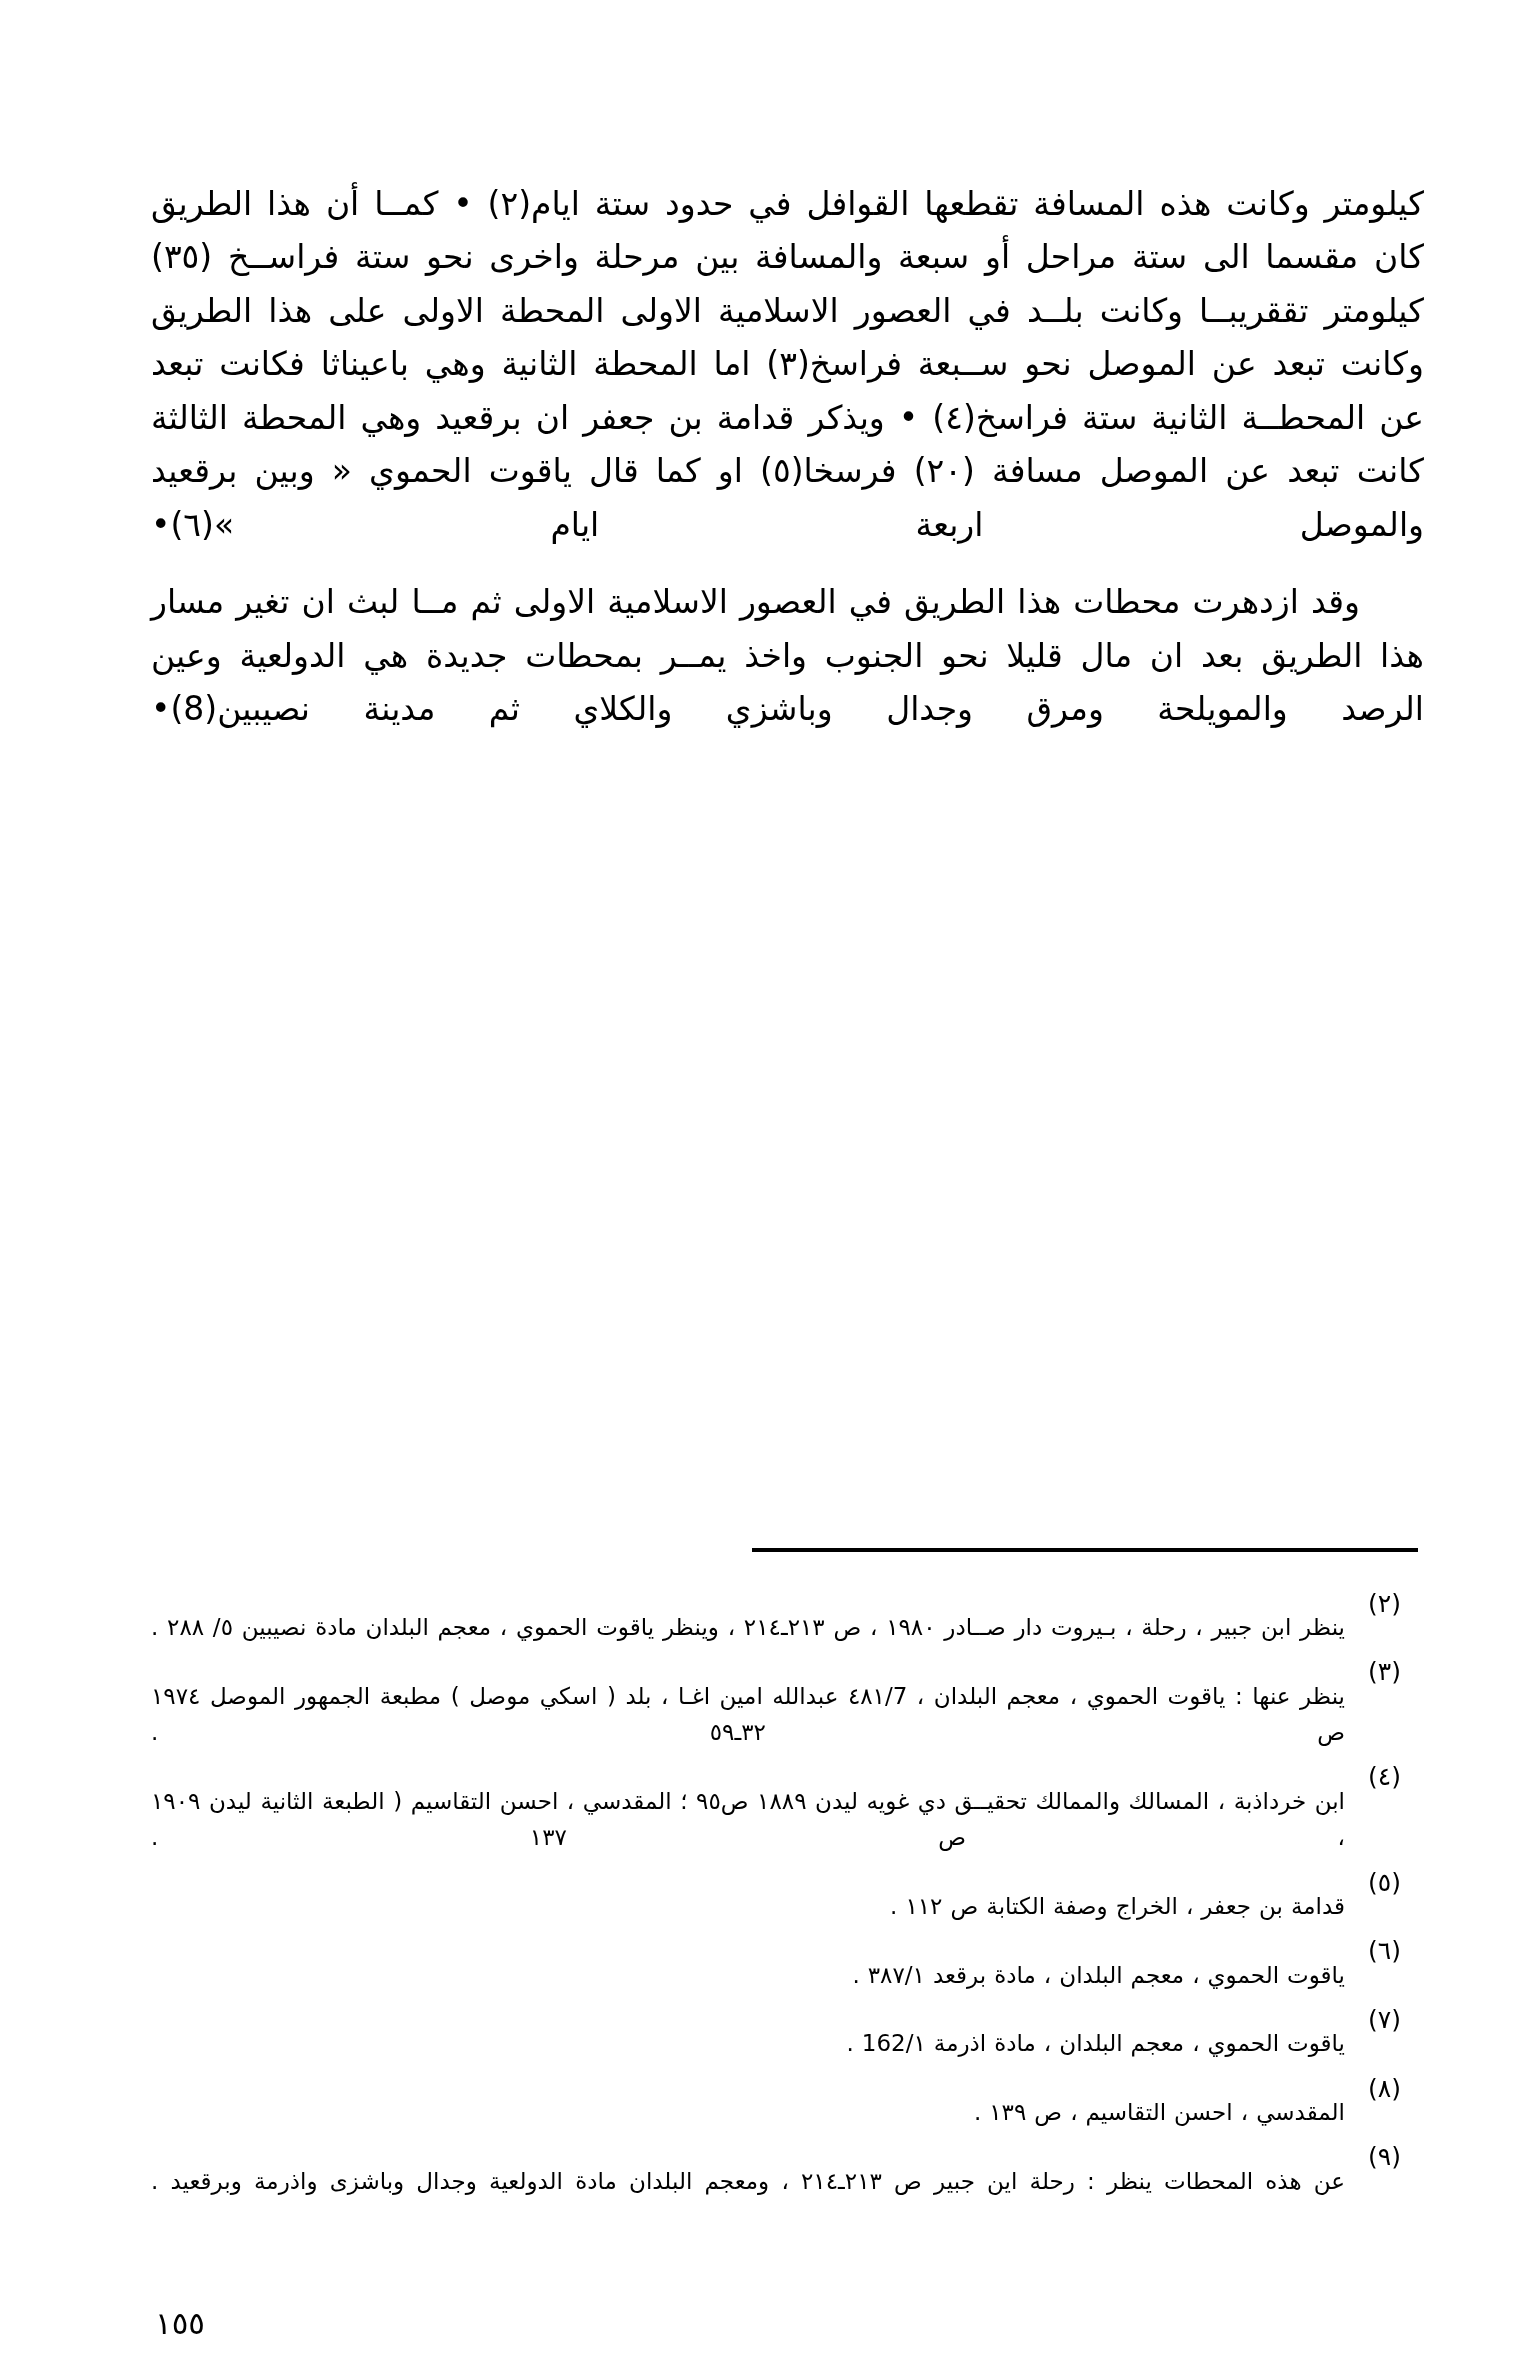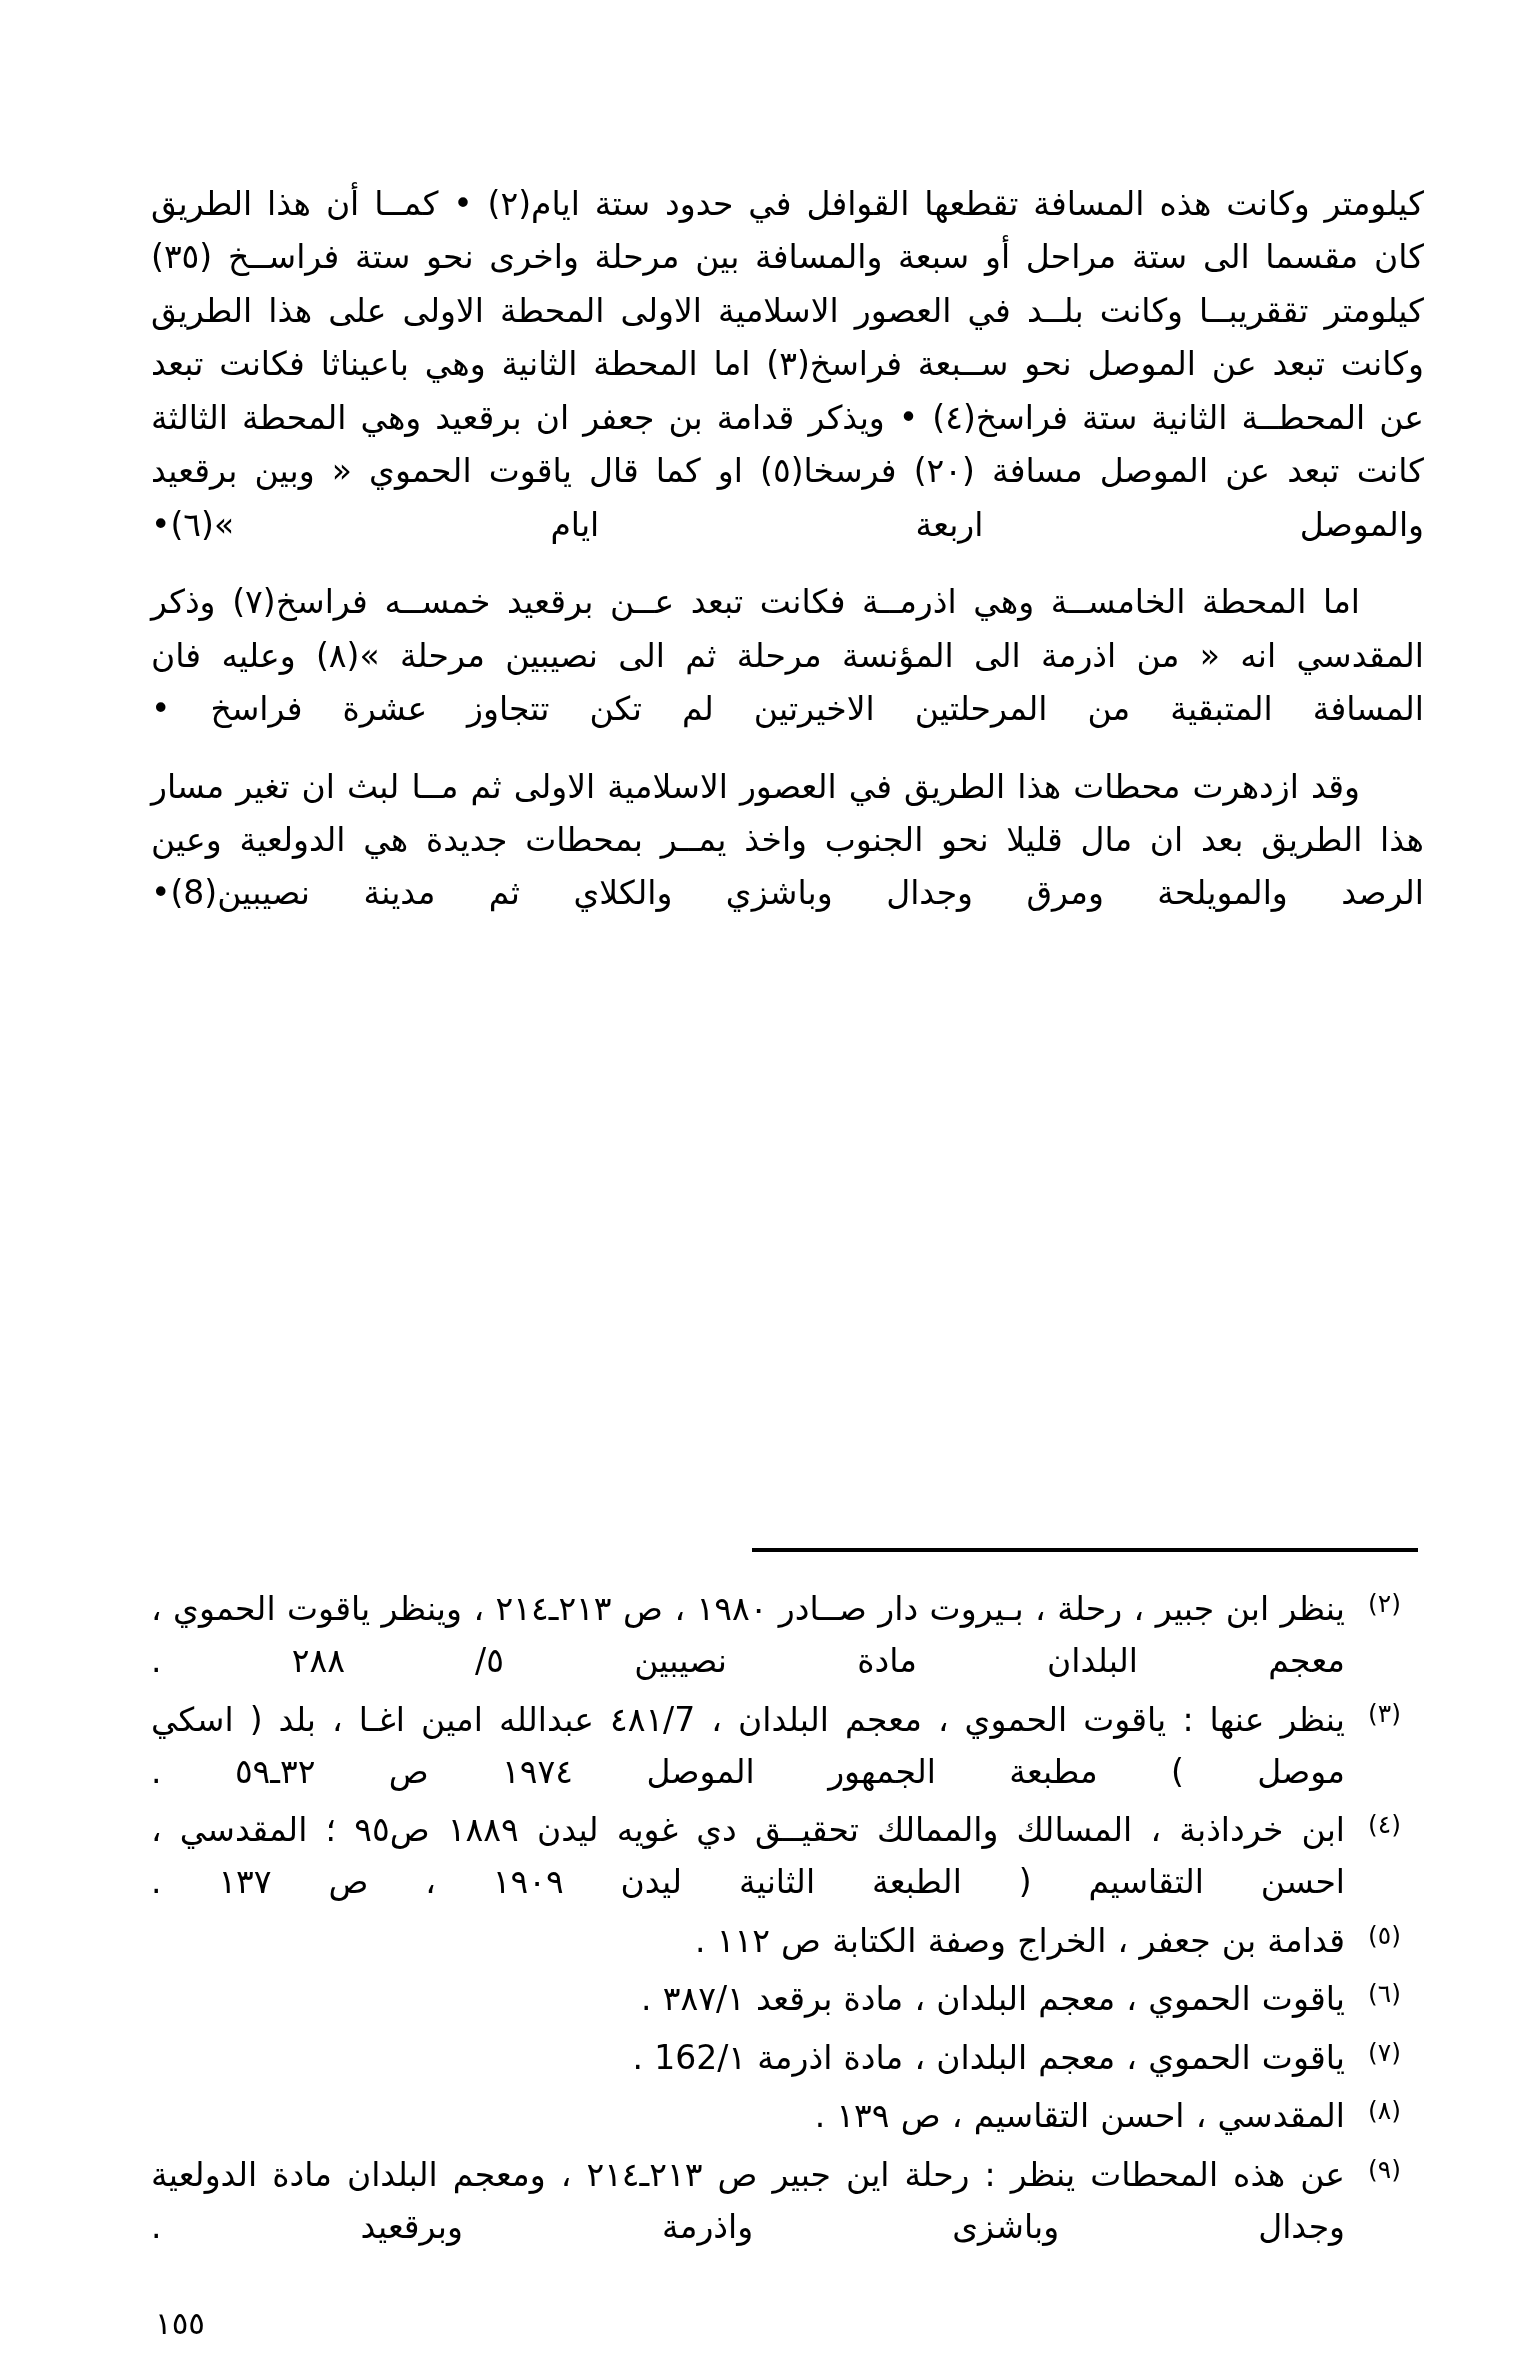--- a/index.html
+++ b/index.html
@@ -68,47 +68,47 @@
   .fn-num {
     flex: 0 0 auto;
     width: 79px;
     font-size: 25px;
     line-height: 1.58;
     text-align: center;
     padding-top: 0.7px;
   }
   .fn-text {
     flex: 1 1 auto;
-    font-size: 33px;
+    font-size: 23px;
     line-height: 1.58;
     text-align: justify;
     text-align-last: justify;
     direction: rtl;
     word-spacing: 0.7px;
+    margin-top: 26px;
   }
   .fn-text.tight { text-align-last: right; }
 
   
   .page-number {
     position: absolute;
     bottom: 38px;
     left: 110px;
     font-size: 31px;
     line-height: 1;
     letter-spacing: 1.4px;
   }
 </style>
 </head>
 <body>
 
 <div class="page">
 
   <div class="body-block">
     <p class="para">كيلومتر وكانت هذه المسافة تقطعها القوافل في حدود ستة ايام(٢) • كمــا أن هذا الطريق كان مقسما الى ستة مراحل أو سبعة والمسافة بين مرحلة واخرى نحو ستة فراســخ (٣٥) كيلومتر تققريبــا وكانت بلــد في العصور الاسلامية الاولى المحطة الاولى على هذا الطريق وكانت تبعد عن الموصل نحو ســبعة فراسخ(٣) اما المحطة الثانية وهي باعيناثا فكانت تبعد عن المحطــة الثانية ستة فراسخ(٤) • ويذكر قدامة بن جعفر ان برقعيد وهي المحطة الثالثة كانت تبعد عن الموصل مسافة (٢٠) فرسخا(٥) او كما قال ياقوت الحموي « وبين برقعيد والموصل اربعة ايام »(٦)•</p>
-    <p class="para indent">اما المحطة الخامســة وهي اذرمــة فكانت تبعد عــن برقعيد خمســه فراسخ(٧) وذكر المقدسي انه « من اذرمة الى المؤنسة مرحلة ثم الى نصيبين مرحلة »(٨) وعليه فان المسافة المتبقية من المرحلتين الاخيرتين لم تكن تتجاوز عشرة فراسخ •</p>
     <p class="para indent">وقد ازدهرت محطات هذا الطريق في العصور الاسلامية الاولى ثم مــا لبث ان تغير مسار هذا الطريق بعد ان مال قليلا نحو الجنوب واخذ يمــر بمحطات جديدة هي الدولعية وعين الرصد والمويلحة ومرق وجدال وباشزي والكلاي ثم مدينة نصيبين(8)•</p>
   </div>
 
   <div class="fn-rule"></div>
 
   <div class="footnotes">
 
     <div class="fn-item">
       <div class="fn-num">(٢)</div>
       <div class="fn-text">ينظر ابن جبير ، رحلة ، بـيروت دار صــادر ١٩٨٠ ، ص ٢١٣ـ٢١٤ ، وينظر ياقوت الحموي ، معجم البلدان مادة نصيبين ٥/ ٢٨٨ .</div>

